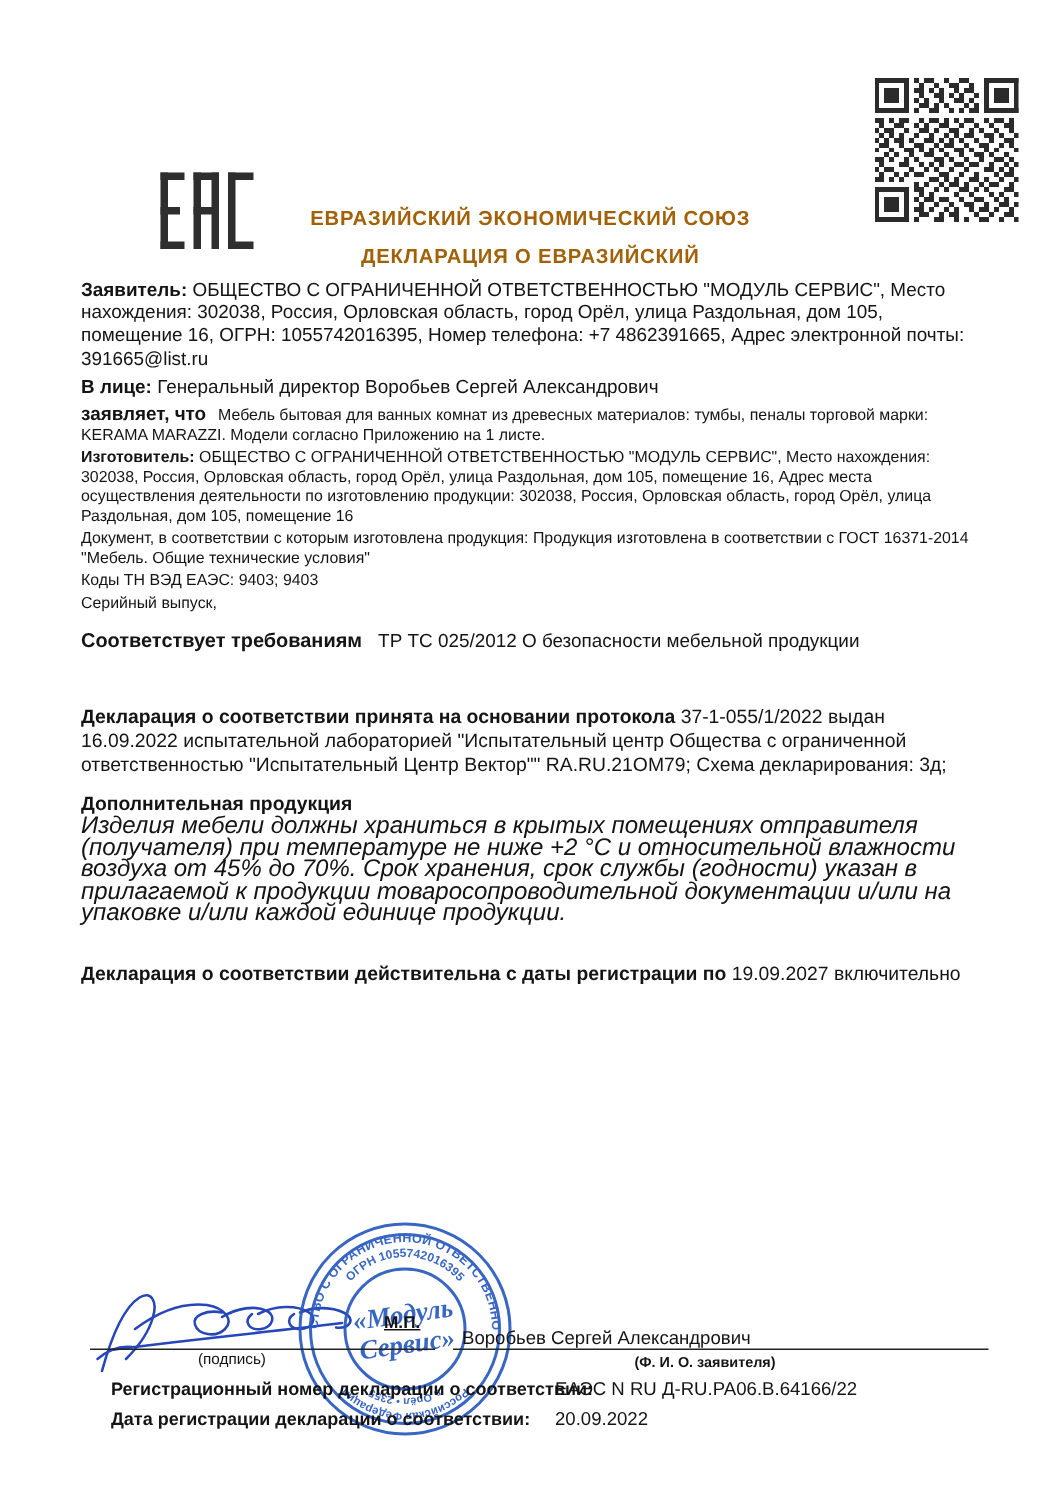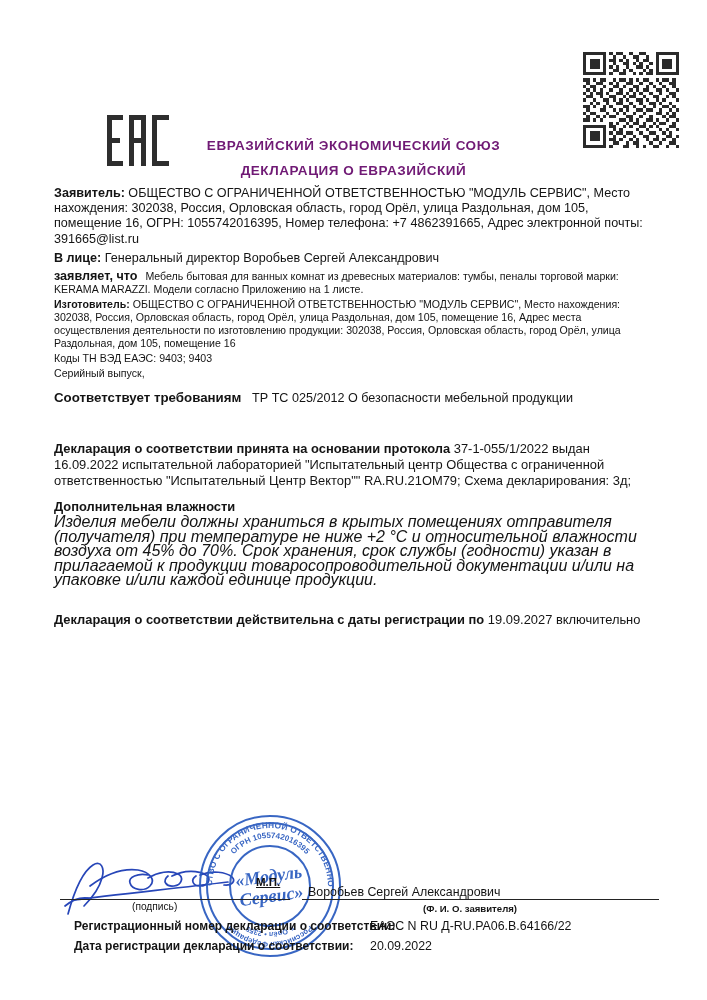--- a/index.html
+++ b/index.html
@@ -44,21 +44,21 @@
     position: absolute;
     top: 133px;
     left: 0;
     width: 707px;
     text-align: center;
   }
   .doc-header .hline {
     font-size: 13.5px;
     font-weight: bold;
     letter-spacing: 0.55px;
-    color: #701a75;
+    color: #a16207;
     line-height: 25px;
   }
 
   
   .body-area {
     position: absolute;
     top: 186px;
     left: 54px;
     width: 602px;
   }
@@ -483,20 +483,24 @@
     <div class="p t11">
       <b class="lbl" style="font-size:12.6px;margin-top:20px;">заявляет, что</b>
       <span style="padding-left:5px;">Мебель бытовая для ванных комнат из древесных материалов: тумбы, пеналы торговой марки: KERAMA MARAZZI. Модели согласно Приложению на 1 листе.</span>
     </div>
 
     <div class="p t11" style="margin-top:2px;">
       <b class="lbl">Изготовитель:</b>
       <span>ОБЩЕСТВО С ОГРАНИЧЕННОЙ ОТВЕТСТВЕННОСТЬЮ "МОДУЛЬ СЕРВИС", Место нахождения: 302038, Россия, Орловская область, город Орёл, улица Раздольная, дом 105, помещение 16, Адрес места осуществления деятельности по изготовлению продукции: 302038, Россия, Орловская область, город Орёл, улица Раздольная, дом 105, помещение 16</span>
     </div>
 
+    <div class="p t11" style="margin-top:2px;">
+      <span>Документ, в соответствии с которым изготовлена продукция:</span>
+      <span>Продукция изготовлена в соответствии с ГОСТ 16371-2014 "Мебель. Общие технические условия"</span>
+    </div>
 
     <div class="p t11" style="margin-top:2px;">Коды ТН ВЭД ЕАЭС: 9403; 9403</div>
     <div class="p t11" style="margin-top:2px;">Серийный выпуск,</div>
 
     <div class="gap-m"></div>
 
     <div class="p req-line">
       <span>Соответствует требованиям</span>
       <span class="val" style="padding-left:7px;">ТР ТС 025/2012 О безопасности мебельной продукции</span>
     </div>
@@ -504,21 +508,21 @@
     <div class="gap-xl"></div>
     <div style="height:12px;"></div>
 
     <div class="p head-bold">
       <span>Декларация о соответствии принята на основании протокола</span>
       <span class="val">37-1-055/1/2022 выдан 16.09.2022  испытательной лабораторией "Испытательный центр Общества с ограниченной ответственностью "Испытательный Центр Вектор"" RA.RU.21ОМ79; Схема декларирования: 3д;</span>
     </div>
 
     <div class="gap-m"></div>
 
-    <div class="p addinfo-title">Дополнительная влажности</div>
+    <div class="p addinfo-title">Дополнительная продукция</div>
     <div class="p t12">Изделия мебели должны храниться в крытых помещениях отправителя (получателя) при температуре не ниже +2 °С и относительной влажности воздуха от 45% до 70%. Срок хранения, срок службы (годности) указан в прилагаемой к продукции товаросопроводительной документации и/или на упаковке и/или каждой единице продукции.</div>
 
     <div class="gap-l"></div>
     <div style="height:8px;"></div>
 
     <div class="p head-bold">
       <span>Декларация о соответствии действительна с даты регистрации по</span>
       <span class="val">19.09.2027</span>
       <span class="val">включительно</span>
     </div>

